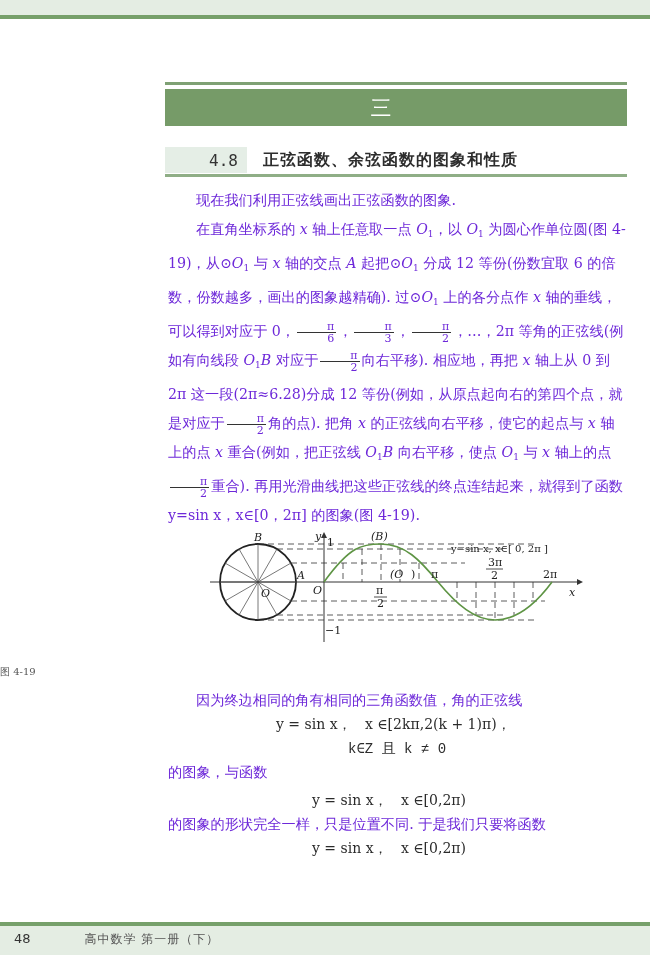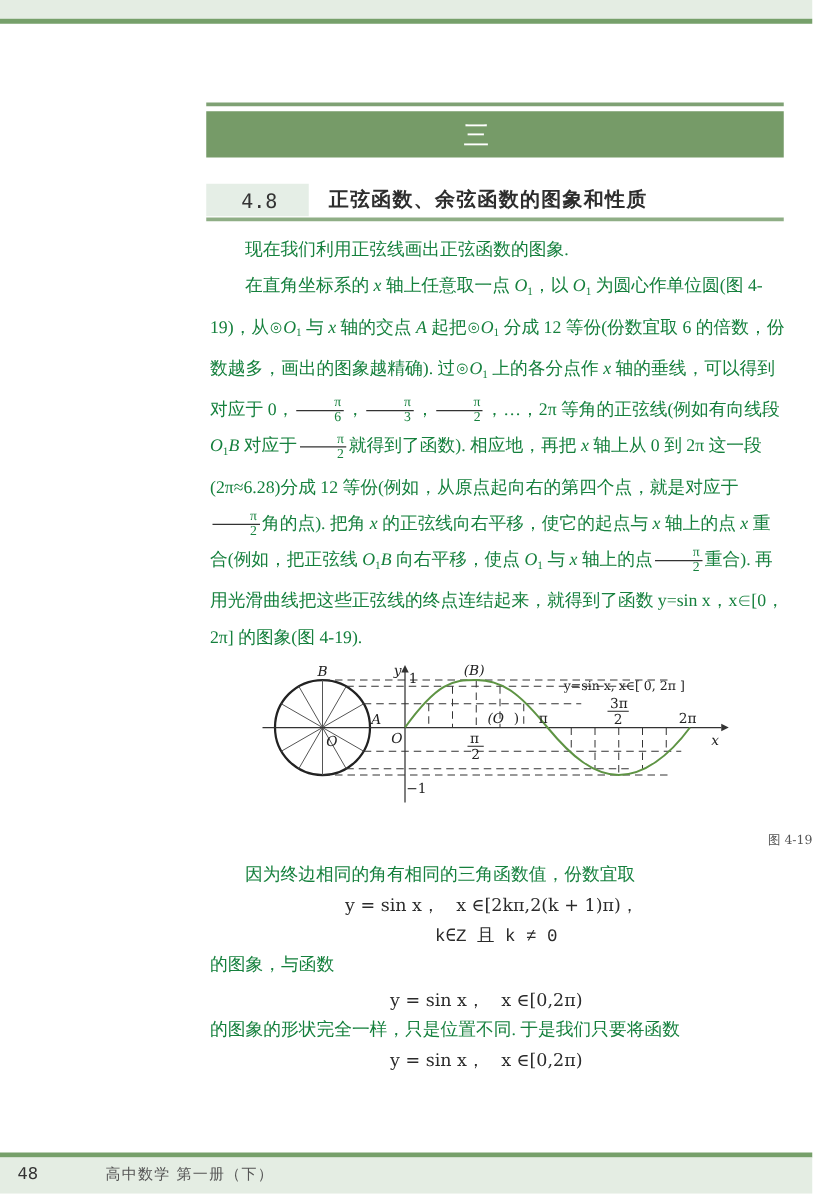--- a/index.html
+++ b/index.html
@@ -9,36 +9,36 @@
   .top-band { position:absolute; left:0; top:0; width:650px; height:15px; background:#e4ede3; }
   .top-rule { position:absolute; left:0; top:15px; width:650px; height:4px; background:#76a06a; }
 
   .chap-rule { position:absolute; left:165px; top:82px; width:462px; height:3px; background:#7fa174; }
   .chap-banner { position:absolute; left:165px; top:89px; width:462px; height:37px; background:#769b68;
     color:#ffffff; font-family:"DejaVu Sans", sans-serif; font-size:21px; letter-spacing:2px;
     display:flex; align-items:center; justify-content:center; }
   .chap-banner .num { margin-right:28px; }
 
   .sec-num-box { position:absolute; left:165px; top:147px; width:82px; height:26px; background:#e5eee6;
-    font-family:"DejaVu Sans Mono", monospace; font-size:16px; color:#333; display:flex; align-items:center; padding-left:28px; }
+    font-family:"DejaVu Sans Mono", monospace; font-size:16px; color:#333; display:flex; align-items:center; padding-left:44px; }
   .sec-title { position:absolute; left:263px; top:147px; height:26px; display:flex; align-items:center;
     font-family:"DejaVu Sans", sans-serif; font-size:16px; font-weight:bold; color:#2d2d2d; letter-spacing:1px; }
   .sec-rule { position:absolute; left:165px; top:174px; width:462px; height:3px; background:#8fae86; }
 
-  .body-text { position:absolute; left:168px; width:460px; font-size:14.2px; line-height:29px; color:#15803d;font-family:Liberation Serif, serif; }
+  .body-text { position:absolute; left:168px; width:460px; font-size:14.2px; line-height:29px; color:#6d28d9; }
   .p { text-indent:28px; }
   .p.noind { text-indent:0; }
   .frac { display:inline-flex; flex-direction:column; align-items:center; vertical-align:middle;
     font-size:11px; line-height:11px; margin:0 2px; }
   .frac .n { border-bottom:1px solid #333; padding:0 2px; }
   .ital { font-style:italic; }
   .sub { font-size:9px; vertical-align:-3px; }
 
   .figure { position:absolute; left:205px; top:530px; width:390px; height:120px; }
-  .fig-caption { position:absolute; left:0; width:650px; top:665px; text-align:right; font-size:10px; color:#555; }
+  .fig-caption { position:absolute; left:0; width:650px; top:665px; text-align:left; font-size:10px; color:#555; }
 
   .formula { position:absolute; font-size:14px; color:#2b2b2b; white-space:pre; }
 
   .bottom-rule { position:absolute; left:0; top:922px; width:650px; height:4px; background:#76a06a; }
   .bottom-band { position:absolute; left:0; top:926px; width:650px; height:29px; background:#e4ede3; }
   .folio { position:absolute; left:14px; top:931px; font-family:"DejaVu Sans", sans-serif; font-size:12px; color:#333; }
   .folio .pg { font-size:13px; margin-right:10px;margin-top:21px; }
   .folio .book { letter-spacing:1px; color:#555;margin-left:40px; }
 </style>
 </head>
@@ -63,21 +63,21 @@
         <span>6</span>
       </span>，<span class="frac">
         <span class="n">π</span>
         <span>3</span>
       </span>，<span class="frac">
         <span class="n">π</span>
         <span>2</span>
       </span><span>，…，2π 等角的正弦线(例如有向线段</span> <span class="ital">O</span><span class="sub">1</span><span class="ital">B</span> <span>对应于</span><span class="frac">
         <span class="n">π</span>
         <span>2</span>
-      </span><span>就得到了函数). 相应地，再把</span> <span class="ital">x</span> <span>轴上从 0 到 2π 这一段(2π≈6.28)分成 12 等份(例如，从原点起向右的第四个点，就是对应于</span><span class="frac">
+      </span><span>向右平移). 相应地，再把</span> <span class="ital">x</span> <span>轴上从 0 到 2π 这一段(2π≈6.28)分成 12 等份(例如，从原点起向右的第四个点，就是对应于</span><span class="frac">
         <span class="n">π</span>
         <span>2</span>
       </span><span>角的点). 把角</span> <span class="ital">x</span> <span>的正弦线向右平移，使它的起点与</span> <span class="ital">x</span> <span>轴上的点</span> <span class="ital">x</span> <span>重合(例如，把正弦线</span> <span class="ital">O</span><span class="sub">1</span><span class="ital">B</span> <span>向右平移，使点</span> <span class="ital">O</span><span class="sub">1</span> <span>与</span> <span class="ital">x</span> <span>轴上的点</span><span class="frac">
         <span class="n">π</span>
         <span>2</span>
       </span><span>重合). 再用光滑曲线把这些正弦线的终点连结起来，就得到了函数 y=sin x，x∈[0，2π] 的图象(图 4-19).</span></div>
 </div>
 
 <svg class="figure" viewBox="0 0 390 120" width="390" height="120">
   <g>
@@ -136,21 +136,21 @@
     <line x1="281" y1="39" x2="298" y2="39" stroke="#222" stroke-width="0.8"></line>
     <text x="286" y="49">2</text>
     <text x="338" y="48">2π</text>
     <text x="246" y="22" font-size="10">y=sin x, x∈[ 0,  2π ]</text>
   </g>
 </svg>
 
 <div class="fig-caption">图 4-19</div>
 
 <div class="body-text" style="top:686px;">
-  <div class="p">因为终边相同的角有相同的三角函数值，份数宜取</div>
+  <div class="p">因为终边相同的角有相同的三角函数值，角的正弦线</div>
 </div>
 <div class="formula" style="left:276px; top:716px;">y = sin x，   x ∈[2kπ,2(k + 1)π)，</div>
 <div class="formula" style="left:348px; top:740px;font-family:Liberation Mono, monospace;">k∈Z 且 k ≠ 0</div>
 <div class="body-text" style="top:758px;">
   <div class="p noind">的图象，与函数</div>
 </div>
 <div class="formula" style="left:312px; top:792px;">y = sin x，   x ∈[0,2π)</div>
 <div class="body-text" style="top:810px;">
   <div class="p noind">的图象的形状完全一样，只是位置不同. 于是我们只要将函数</div>
 </div>

